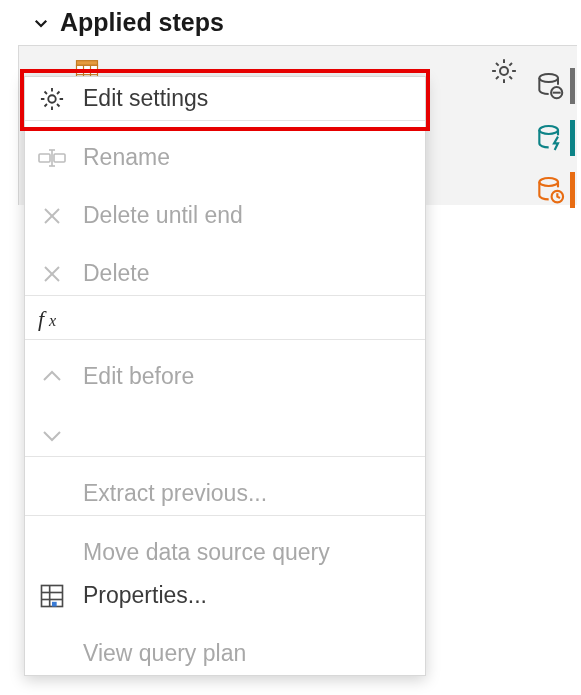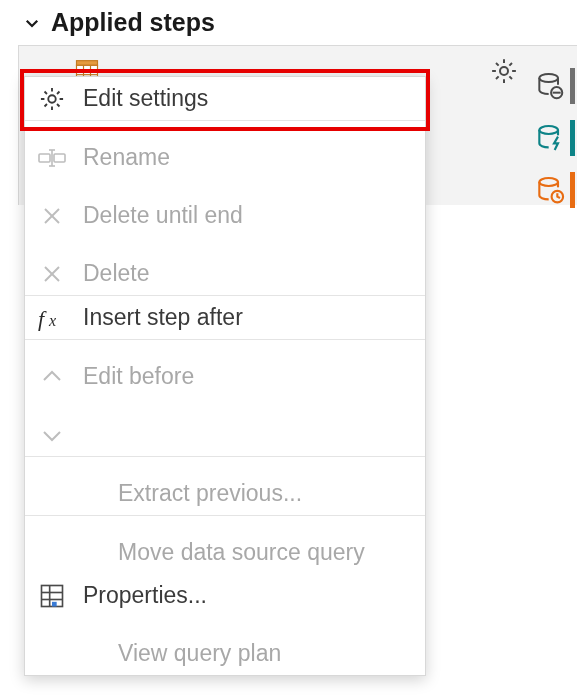--- a/index.html
+++ b/index.html
@@ -6,21 +6,21 @@
     body {
       font-family: "Segoe UI", Arial, sans-serif;
       background: #ffffff;
       width: 581px;
       height: 695px;
       position: relative;
     }
     .header {
       display: flex;
       align-items: center;
-      padding: 8px 20px 8px 23px;
+      padding: 8px 20px 8px 32px;
       gap: 10px;
     }
     .header .chev {
       width: 18px;
       height: 18px;
     }
     .header .title {
       font-size: 25px;
       font-weight: 600;
       color: #1a1a1a;
@@ -107,21 +107,21 @@
     .menu-item.disabled .icon-slot svg polyline,
     .menu-item.disabled .icon-slot svg rect {
       stroke: #bdbdbd;
     }
     .menu-sep {
       height: 1px;
       background: #e4e4e4;
       margin: 0;
     }
     .menu-item.indent {
-      padding-left: 93px;
+      padding-left: 58px;
     }
     .highlight-box {
       position: absolute;
       left: 20px;
       top: 69px;
       width: 410px;
       height: 62px;
       border: 4px solid #e60000;
       z-index: 60;
       pointer-events: none;
@@ -245,21 +245,20 @@
 
   <div class="menu-sep"></div>
 
   <div class="menu-item">
     <span class="icon-slot">
       <svg width="30" height="28" viewBox="0 0 30 24">
         <text x="1" y="20" font-family="Georgia, serif" font-style="italic" font-size="22" fill="#2a2a2a">f</text>
         <text x="12" y="20" font-family="Georgia, serif" font-style="italic" font-size="16" fill="#2a2a2a">x</text>
       </svg>
     </span>
-    <span>Insert step after</span>
   </div>
 
   <div class="menu-sep"></div>
 
   <div class="menu-item disabled">
     <span class="icon-slot">
       <svg width="24" height="24" viewBox="0 0 24 24" fill="none" stroke="#4a4a4a" stroke-width="2">
         <polyline points="4,15 12,7 20,15"></polyline>
       </svg>
     </span>

